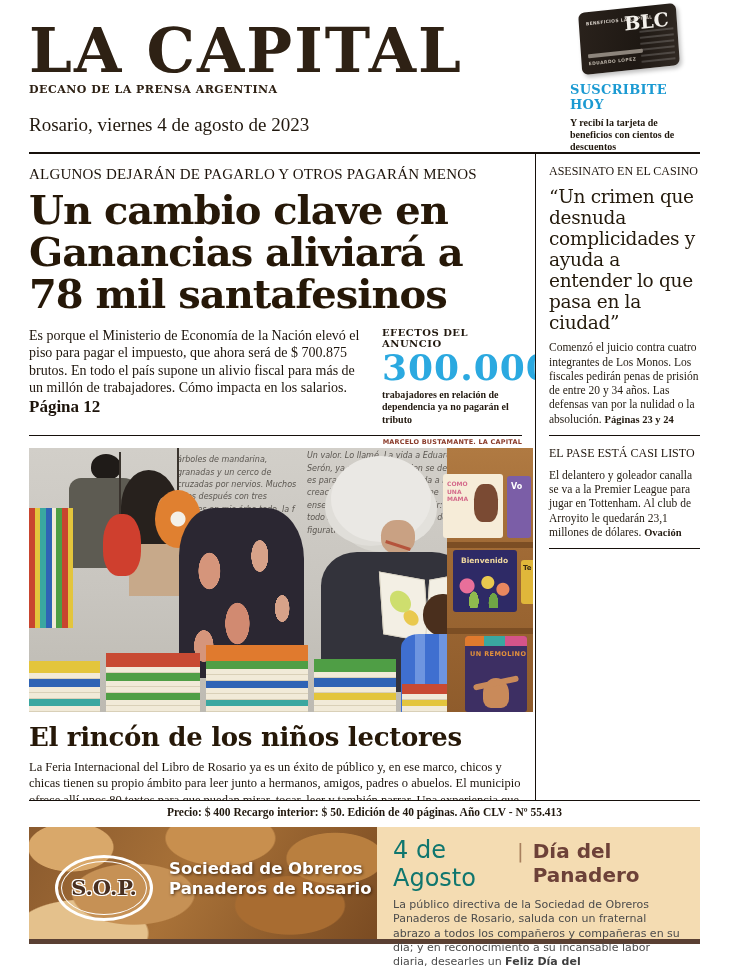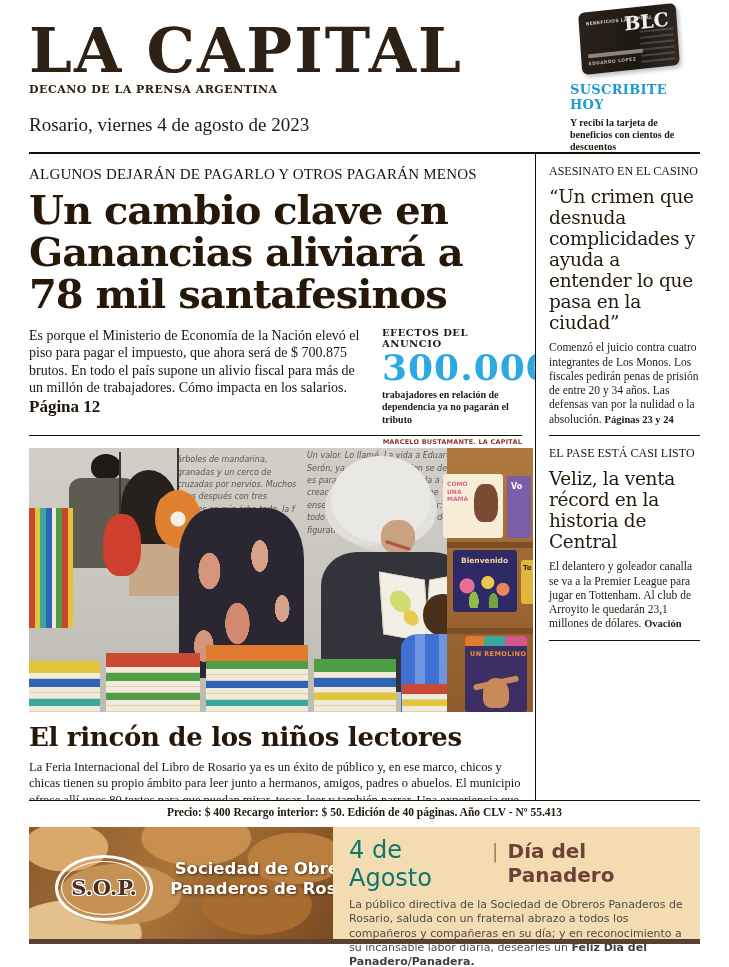--- a/index.html
+++ b/index.html
@@ -145,29 +145,29 @@
   .rc-hl-bold { font-family:"DejaVu Serif", serif; font-weight:bold; font-size:15.5px; line-height:1.14; color:#241a0c; letter-spacing:-0.2px; }
   .rc-body { font-size:11.5px; line-height:1.24; margin-top:7px; color:#221a10; }
   .rc-body .pg { font-size:10.5px; }
 
   
   .bottom-rule { border-top:1px solid #16100b; }
   .price { text-align:center; font-size:11.5px; font-weight:bold; margin-top:5px; color:#21180e; }
 
   
   .ad { display:flex; margin-top:9px; height:117px; border-bottom:5px solid #5a4033; }
-  .ad-left { width:304px; position:relative; overflow:hidden;
+  .ad-left { width:348px; position:relative; overflow:hidden;
       background:
         radial-gradient(ellipse 70px 40px at 12% 18%, #d9a86a 0 60%, transparent 62%),
         radial-gradient(ellipse 90px 45px at 55% 10%, #c88f4e 0 60%, transparent 62%),
         radial-gradient(ellipse 80px 42px at 88% 28%, #b97f3f 0 60%, transparent 62%),
         radial-gradient(ellipse 100px 50px at 30% 60%, #c69155 0 60%, transparent 62%),
         radial-gradient(ellipse 90px 48px at 75% 70%, #a86c31 0 60%, transparent 62%),
         radial-gradient(ellipse 110px 55px at 15% 95%, #e4c18c 0 60%, transparent 62%),
-        linear-gradient(120deg,#8a5a2e 0%,#a97238 45%,#7a4b22 100%); text-align: center; }
+        linear-gradient(120deg,#8a5a2e 0%,#a97238 45%,#7a4b22 100%); }
   .sop-oval { position:absolute; left:26px; top:28px; width:98px; height:66px; border:3px solid #fff; border-radius:50%;
               display:flex; align-items:center; justify-content:center; }
   .sop-oval:before { content:""; position:absolute; inset:3px; border:1px solid #fff; border-radius:50%; }
   .sop-text { font-family:"DejaVu Serif", serif; font-weight:bold; font-size:21px; color:#4a3020;
               text-shadow:-1px -1px 0 #fff, 1px -1px 0 #fff, -1px 1px 0 #fff, 1px 1px 0 #fff; }
   .ad-org { position:absolute; left:140px; top:32px; width:205px; font-family:"DejaVu Sans", sans-serif;
             font-weight:bold; font-size:16.5px; line-height:1.22; color:#fff;
             text-shadow:1px 1px 3px rgba(40,20,5,0.75); }
   .ad-right { flex:1; background:#f4dcb2; padding:9px 13px 5px 16px; font-family:"DejaVu Sans", sans-serif; }
   .ad-title-row { display:flex; align-items:baseline; gap:9px; }
@@ -329,21 +329,20 @@
     <div class="col-right">
 
       <div class="rc-art rc-rule">
         <div class="rc-kicker">ASESINATO EN EL CASINO</div>
         <div class="rc-hl">“Un crimen que desnuda complicidades y ayuda a entender lo que pasa en la ciudad”</div>
         <div class="rc-body"><span>Comenzó el juicio contra cuatro integrantes de Los Monos. Los fiscales pedirán penas de prisión de entre 20 y 34 años. Las defensas van por la nulidad o la absolución. </span><span class="pg">Páginas 23 y 24</span></div>
       </div>
 
       <div class="rc-art rc-rule">
         <div class="rc-kicker">EL PASE ESTÁ CASI LISTO</div>
-        <div class="rc-hl">Veliz, la venta récord en la historia de Central</div>
         <div class="rc-body"><span>El delantero y goleador canalla se va a la Premier League para jugar en Tottenham. Al club de Arroyito le quedarán 23,1 millones de dólares. </span><span class="pg">Ovación</span></div>
       </div>
 
 
       <div class="rc-art">
         
         
       </div>
 
     </div>

